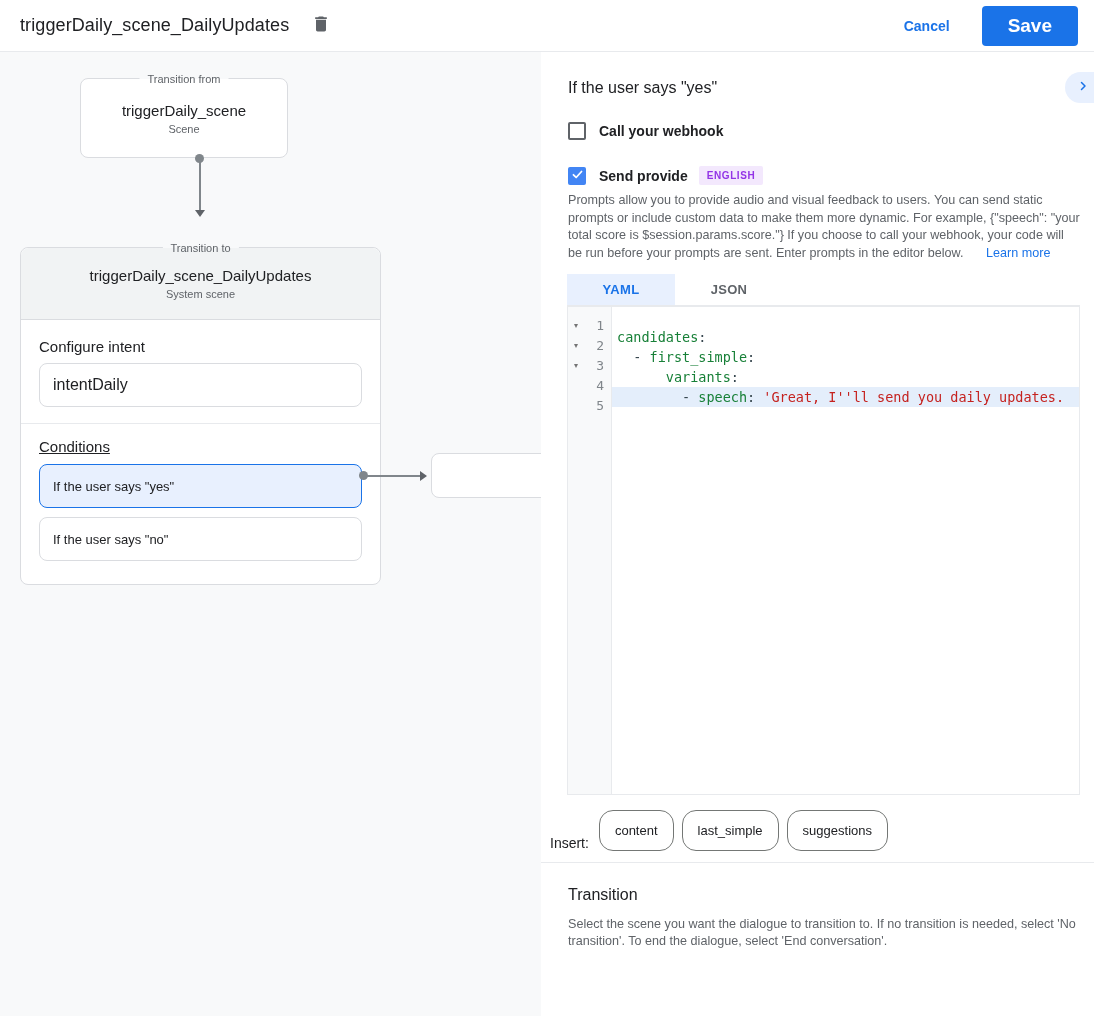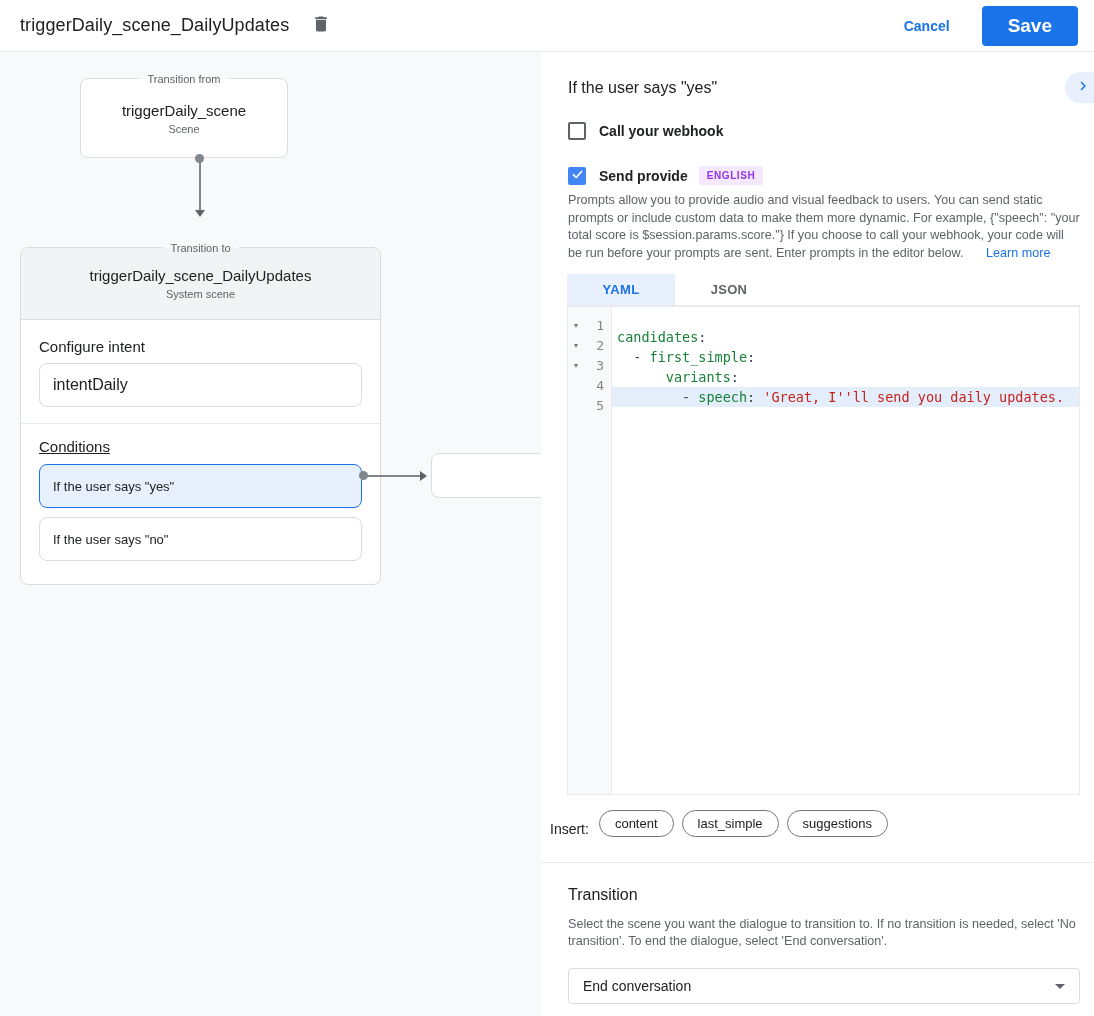--- a/index.html
+++ b/index.html
@@ -121,21 +121,21 @@
   .code-line { height:20px; white-space:pre; font-family:"DejaVu Sans Mono", monospace; font-size:13.5px; line-height:20px; padding-left:5px; }
   .code-line.hl { background:#e4eefb; }
   .tok-d { color:#37474f; }
   .tok-k { color:#188038; }
   .tok-s { color:#c5221f; }
 
   .insert-row { position:absolute; left:9px; top:758px; display:flex; align-items:flex-end; }
   .insert-label { font-size:14px; color:#202124; margin-right:10px; }
   .pill {
     border:1px solid #747775; border-radius:14px; background:#fff; color:#202124;
-    font-size:13px; padding:5px 15px; margin-right:8px; cursor:pointer; font-family:inherit;
+    font-size:13px; padding:12px 15px; margin-right:8px; cursor:pointer; font-family:inherit;
   }
   .panel-divider { position:absolute; left:0; top:810px; width:553px; border-top:1px solid #e8eaed; }
   .transition-title { position:absolute; left:27px; top:834px; font-size:16px; color:#202124; }
   .transition-desc { position:absolute; left:27px; top:864px; width:512px; font-size:12.6px; line-height:17px; color:#5f6368; }
   .dropdown {
     position:absolute; left:27px; top:916px; width:512px; height:36px;
     border:1px solid #dadce0; border-radius:4px; background:#fff;
     display:flex; align-items:center; padding:0 14px; font-size:14px; color:#202124; cursor:pointer;
   }
   .dropdown-caret { margin-left:auto; width:0; height:0; border-left:5px solid transparent; border-right:5px solid transparent; border-top:5px solid #5f6368; }
@@ -272,19 +272,15 @@
       <button class="pill">content</button>
       <button class="pill">last_simple</button>
       <button class="pill">suggestions</button>
     </div>
 
     <div class="panel-divider"></div>
 
     <div class="transition-title">Transition</div>
     <div class="transition-desc">Select the scene you want the dialogue to transition to. If no transition is needed, select 'No transition'. To end the dialogue, select 'End conversation'.</div>
 
-    <div class="dropdown">
-      <span>End conversation</span>
-      <span class="dropdown-caret"></span>
-    </div>
   </div>
 
 </div>
 
 </body></html>

